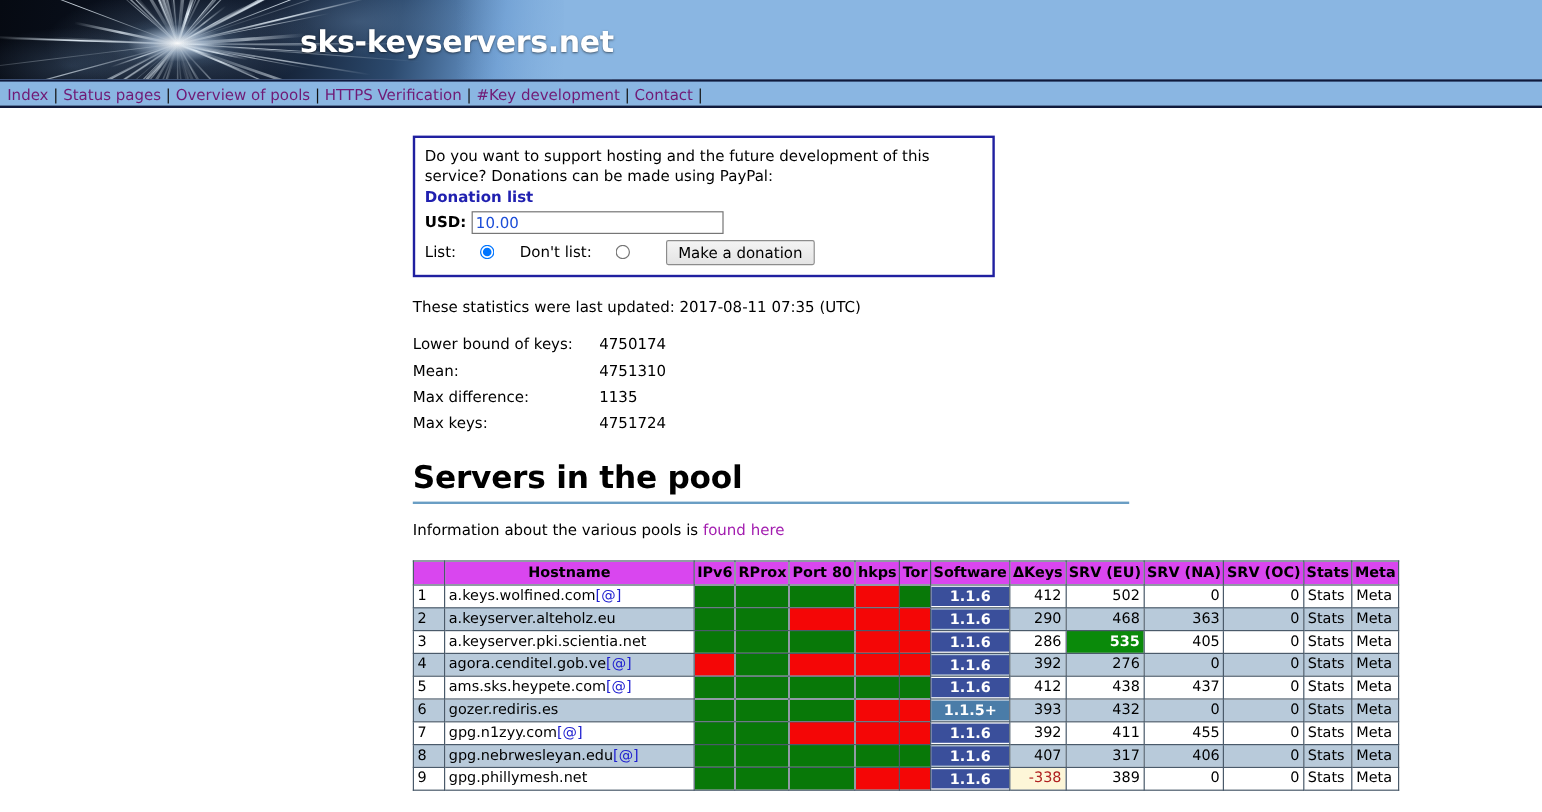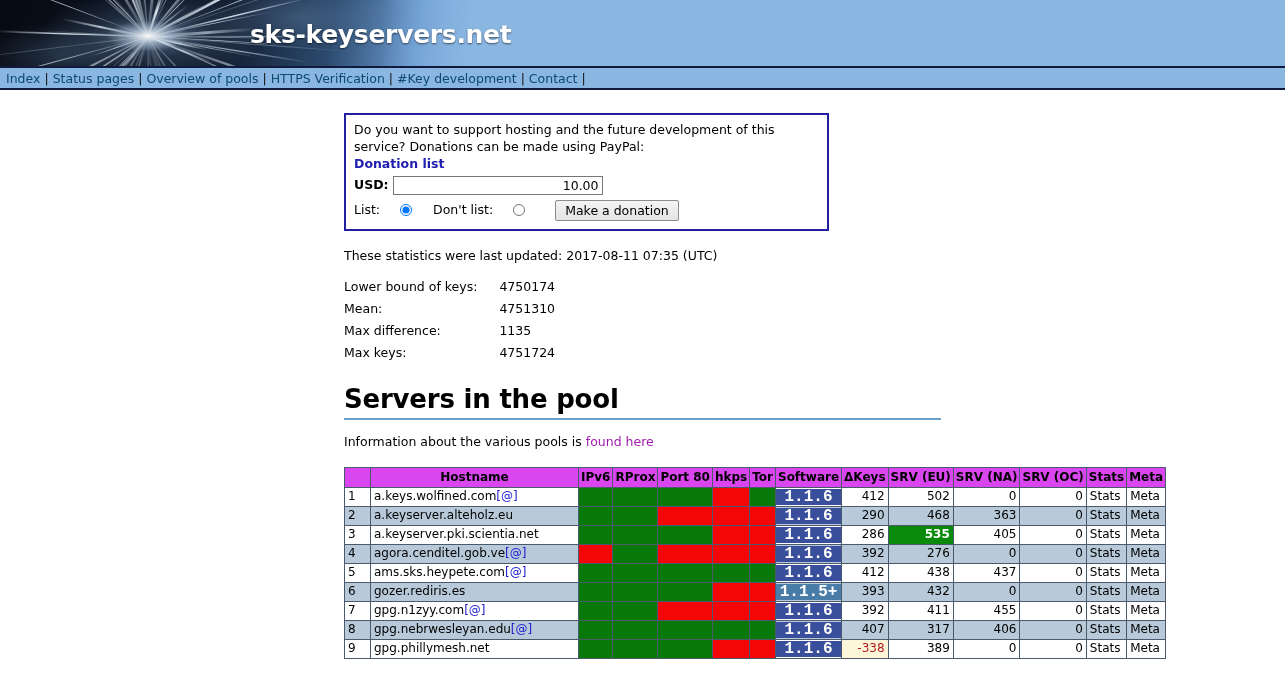--- a/index.html
+++ b/index.html
@@ -60,21 +60,21 @@
     background: #8ab6e2;
     border-top: 2px solid #101a3c;
     border-bottom: 2px solid #101a3c;
     font-size: 12.5px;
     color: #111111;
     display: flex; align-items: center;
     padding-left: 6px;
     white-space: nowrap;
   }
   #nav a {
-    color: #0c4a6e;
+    color: #701a75;
     text-decoration: none;
     text-align: right;
   }
   .nav-sep { padding: 0 4px; color: #111; }
 
   
   #content {
     width: 1285px;
     padding-left: 344px;
     padding-top: 0;
@@ -106,22 +106,21 @@
     margin-bottom: 5px;
   }
   .field-label { font-weight: bold; margin-right: 4px; font-size: 12.5px; }
   #usd-input {
     width: 210px; height: 19px;
     border: 1px solid #767676;
     background: #fff;
     font-family: "DejaVu Sans", "Liberation Sans", sans-serif;
     font-size: 12.5px;
     padding: 1px 3px;
-    color: #000000;
-    text-align: right;
+    color: #1d4ed8;
   }
   .radio-row {
     display: flex; align-items: center;
     font-size: 12.5px;
     gap: 16px;
   }
   .radio-row .lbl { margin-right: 4px; }
   .radio-row input[type=radio] {
     margin: 0 5px 0 0;
     width: 12px; height: 12px;
@@ -216,24 +215,23 @@
 
   td.flag.ok, td.port.ok, td.hkps.ok, td.tor.ok { background: #087808 !important; }
   td.flag.bad, td.port.bad, td.hkps.bad, td.tor.bad { background: #f40606 !important; }
 
   td.sw .swbox {
     display: block;
     background: #3a4f9b;
     color: #ffffff;
     font-weight: bold;
     text-align: center;
-    font-size: 16px;
+    font-size: 12px;
     line-height: 16px;
     margin: 0 -3px;
-    font-family: Liberation Mono, monospace;
   }
   td.sw .swbox.old { background: #4a7ca8; }
 
   td.num.hl-green, td.srv.hl-green {
     background: #0a8a0a !important;
     color: #ffffff;
     font-weight: bold;
   }
   td.num.hl-warn {
     background: #fdf6d8 !important;

